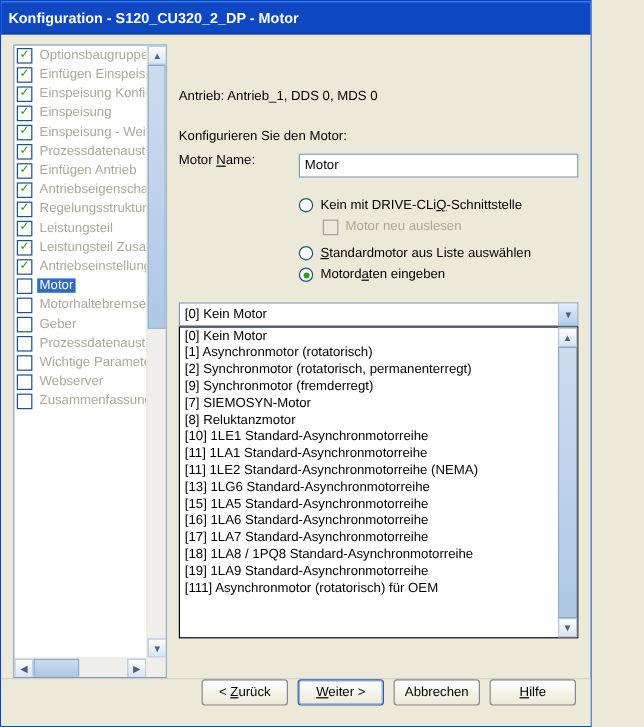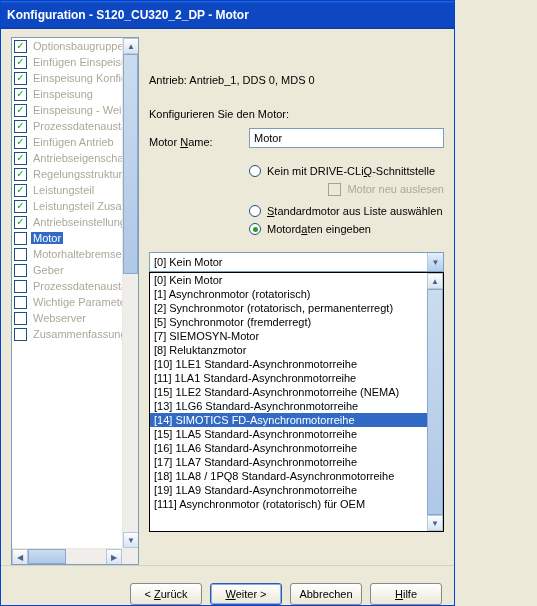--- a/index.html
+++ b/index.html
@@ -6,21 +6,21 @@
   body {
     margin: 0;
     font-family: "Tahoma", "Segoe UI", sans-serif;
     font-size: 11px;
     background: #ece9d8;
     width: 537px;
     height: 606px;
     overflow: hidden;
   }
   .window {
-    width: 455px;
+    width: 493px;
     height: 606px;
     border: 1px solid #0046d5;
     display: flex;
     flex-direction: column;
   }
   .titlebar {
     height: 28px;
     background: linear-gradient(to bottom, #2a6ae0 0%, #0d48c2 8%, #0d48c2 92%, #083a9e 100%);
     color: #fff;
     display: flex;
@@ -134,21 +134,21 @@
     flex: 1;
     display: flex;
     flex-direction: column;
     padding-top: 2px;
     position: relative;
     margin-top: 35px;
   }
   .heading { margin-bottom: 14px; }
   .row {
     display: flex;
-    align-items: flex-end;
+    align-items: flex-start;
     margin-bottom: 6px;
   }
   .row .lab { width: 100px; }
   .und { text-decoration: underline; }
   .textfield {
     flex: 1;
     height: 20px;
     border: 1px solid #7f9db9;
     background: #fff;
     padding: 2px 4px;
@@ -157,21 +157,20 @@
   .radios { margin: 8px 0 8px 100px; }
   .radio-row {
     display: flex;
     align-items: center;
     height: 18px;
     gap: 6px;
   }
   .radio-row.sub {
     margin-left: 20px;
     color: #aca899;
-    justify-content: flex-end;
   }
   .rbtn {
     width: 12px; height: 12px;
     border: 1px solid #1c5180;
     border-radius: 50%;
     background: #fff;
     display: flex;
     align-items: center;
     justify-content: center;
     flex-shrink: 0;
@@ -233,21 +232,21 @@
     width: 16px;
     background: #efeeea;
     display: flex;
     flex-direction: column;
   }
 
   .footer {
     height: 40px;
     border-top: 1px solid #d4d0c8;
     display: flex;
-    align-items: flex-end;
+    align-items: flex-start;
     justify-content: flex-end;
     padding: 0 12px;
     gap: 8px;
     background: #ece9d8;
   }
   .btn {
     min-width: 72px;
     height: 22px;
     border: 1px solid #888;
     background: linear-gradient(to bottom, #fff, #ece9d8);
@@ -407,28 +406,27 @@
           <div class="combo-container">
             <div class="combo-field">
               <div class="val">[0] Kein Motor</div>
               <div class="combo-btn">▼</div>
             </div>
             <div class="dropdown">
               <div class="dd-list" id="dd-list">
                   <div class="dd-item">[0] Kein Motor</div>
                   <div class="dd-item">[1] Asynchronmotor (rotatorisch)</div>
                   <div class="dd-item">[2] Synchronmotor (rotatorisch, permanenterregt)</div>
-                  <div class="dd-item">[5] Synchronmotor (fremderregt)</div>
+                  <div class="dd-item">[9] Synchronmotor (fremderregt)</div>
                   <div class="dd-item">[7] SIEMOSYN-Motor</div>
                   <div class="dd-item">[8] Reluktanzmotor</div>
                   <div class="dd-item">[10] 1LE1 Standard-Asynchronmotorreihe</div>
                   <div class="dd-item">[11] 1LA1 Standard-Asynchronmotorreihe</div>
-                  <div class="dd-item">[15] 1LE2 Standard-Asynchronmotorreihe (NEMA)</div>
+                  <div class="dd-item">[11] 1LE2 Standard-Asynchronmotorreihe (NEMA)</div>
                   <div class="dd-item">[13] 1LG6 Standard-Asynchronmotorreihe</div>
-                  <div class="dd-item hl">[14] SIMOTICS FD-Asynchronmotorreihe</div>
                   <div class="dd-item">[15] 1LA5 Standard-Asynchronmotorreihe</div>
                   <div class="dd-item">[16] 1LA6 Standard-Asynchronmotorreihe</div>
                   <div class="dd-item">[17] 1LA7 Standard-Asynchronmotorreihe</div>
                   <div class="dd-item">[18] 1LA8 / 1PQ8 Standard-Asynchronmotorreihe</div>
                   <div class="dd-item">[19] 1LA9 Standard-Asynchronmotorreihe</div>
                   <div class="dd-item">[111] Asynchronmotor (rotatorisch) für OEM</div>
                 </div>
               <div class="dd-scroll">
                 <div class="sbtn">▲</div>
                 <div class="sthumb" style="flex:1;"></div>

